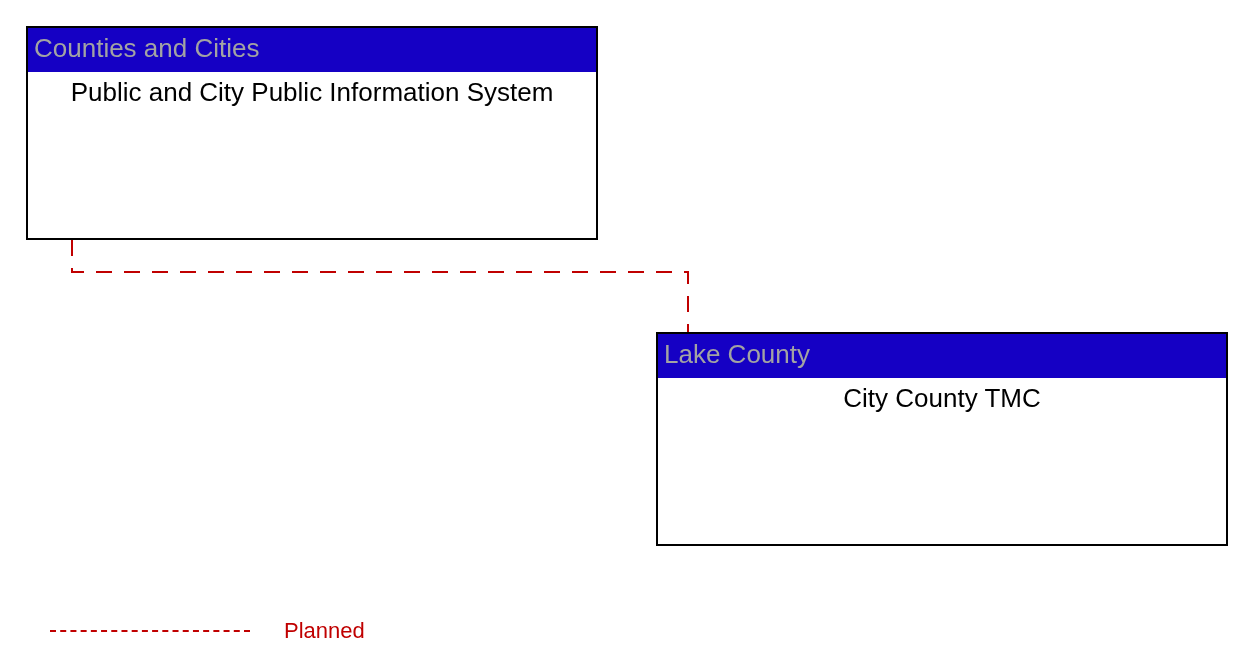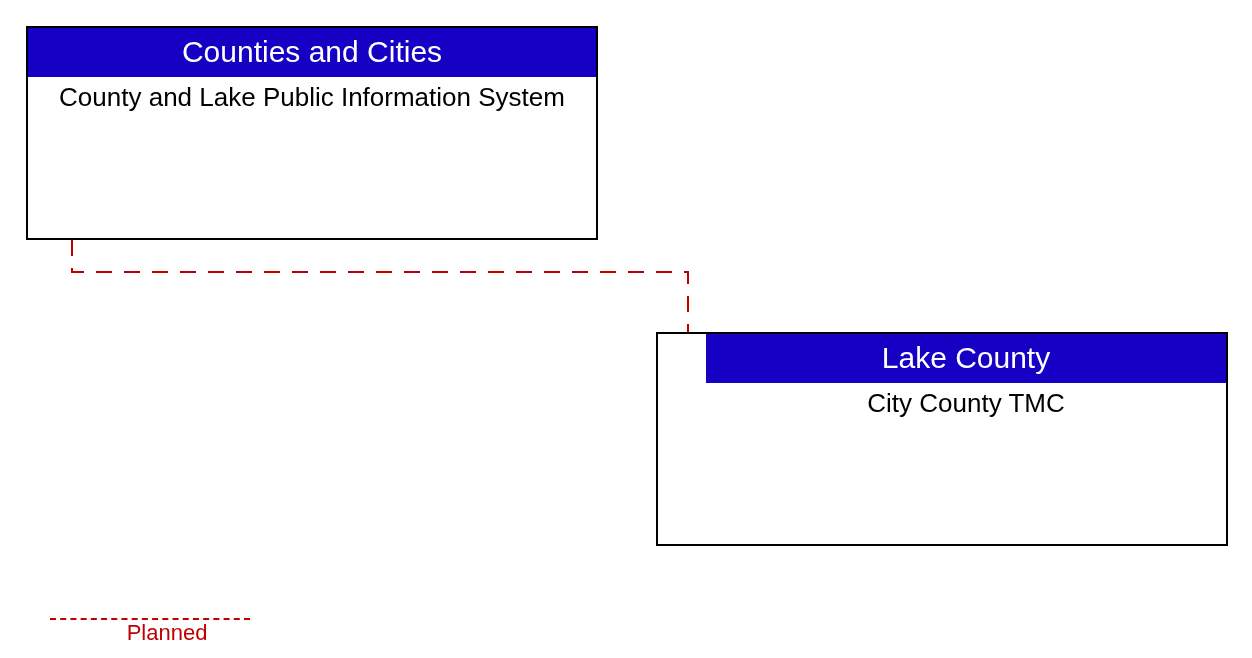--- a/index.html
+++ b/index.html
@@ -13,23 +13,23 @@
     overflow: hidden;
   }
   .node {
     position: absolute;
     border: 2px solid #000000;
     background: #ffffff;
     box-sizing: border-box;
   }
   .node-header {
     background: #1500c4;
-    color: #ffffff;
-    text-align: center;
-    font-size: 30px;
+    color: #a3a3a3;
+    text-align: left;
+    font-size: 26px;
     line-height: 1.3;
     padding: 4px 6px 6px 6px;
     font-weight: normal;
   }
   .node-body {
     color: #000000;
     text-align: center;
     font-size: 26px;
     line-height: 1.25;
     padding: 4px 10px 0 10px;
@@ -60,24 +60,24 @@
 </style>
 </head>
 <body>
 
 <svg class="connector-svg" viewBox="0 0 1252 658">
   <path d="M 72 240 L 72 272 L 688 272 L 688 334" fill="none" stroke="#c00000" stroke-width="2" stroke-dasharray="16,12"></path>
 </svg>
 
 <div class="node" style="left:26px; top:26px; width:572px; height:214px;">
   <div class="node-header">Counties and Cities</div>
-  <div class="node-body">County and Lake Public Information System</div>
+  <div class="node-body">Public and City Public Information System</div>
 </div>
 
-<div class="node" style="left:656px; top:332px; width:572px; height:214px;padding-left:48px;">
+<div class="node" style="left:656px; top:332px; width:572px; height:214px;">
   <div class="node-header">Lake County</div>
   <div class="node-body">City County TMC</div>
 </div>
 
-<div class="legend" style="left:50px; top:618px;flex-direction:column;">
+<div class="legend" style="left:50px; top:618px;">
   <div class="legend-line"></div>
   <div class="legend-label">Planned</div>
 </div>
 
 </body></html>

